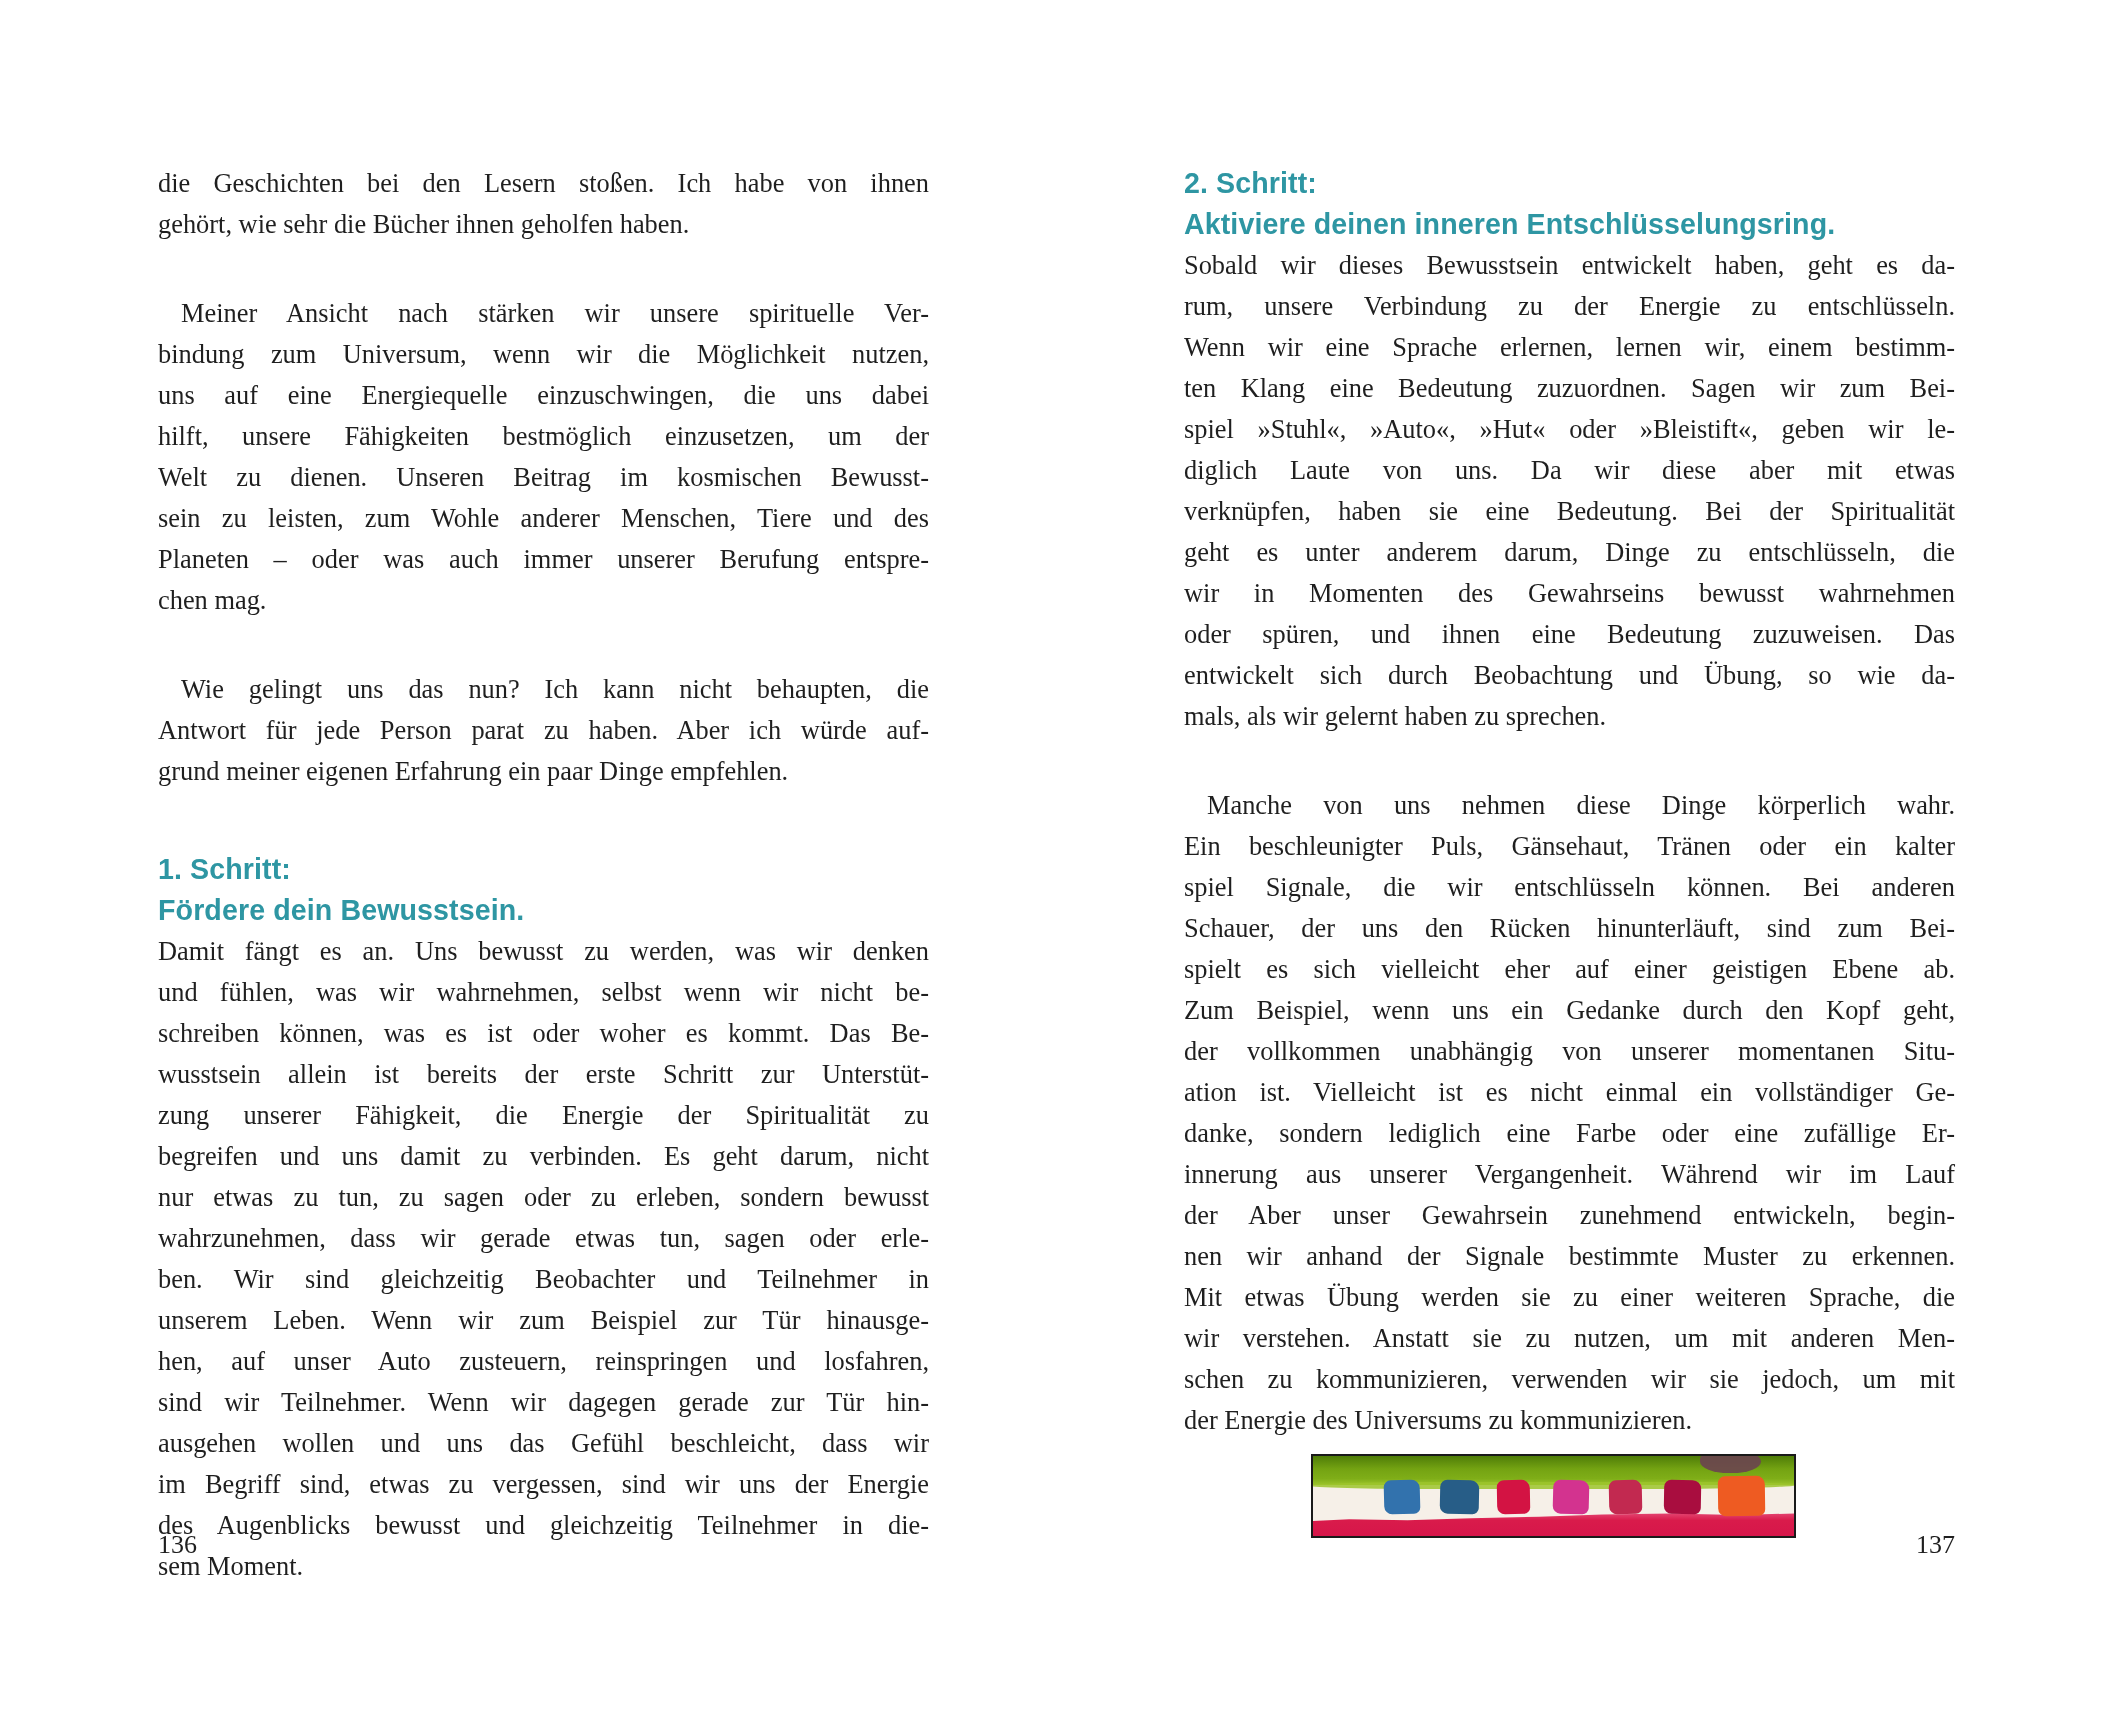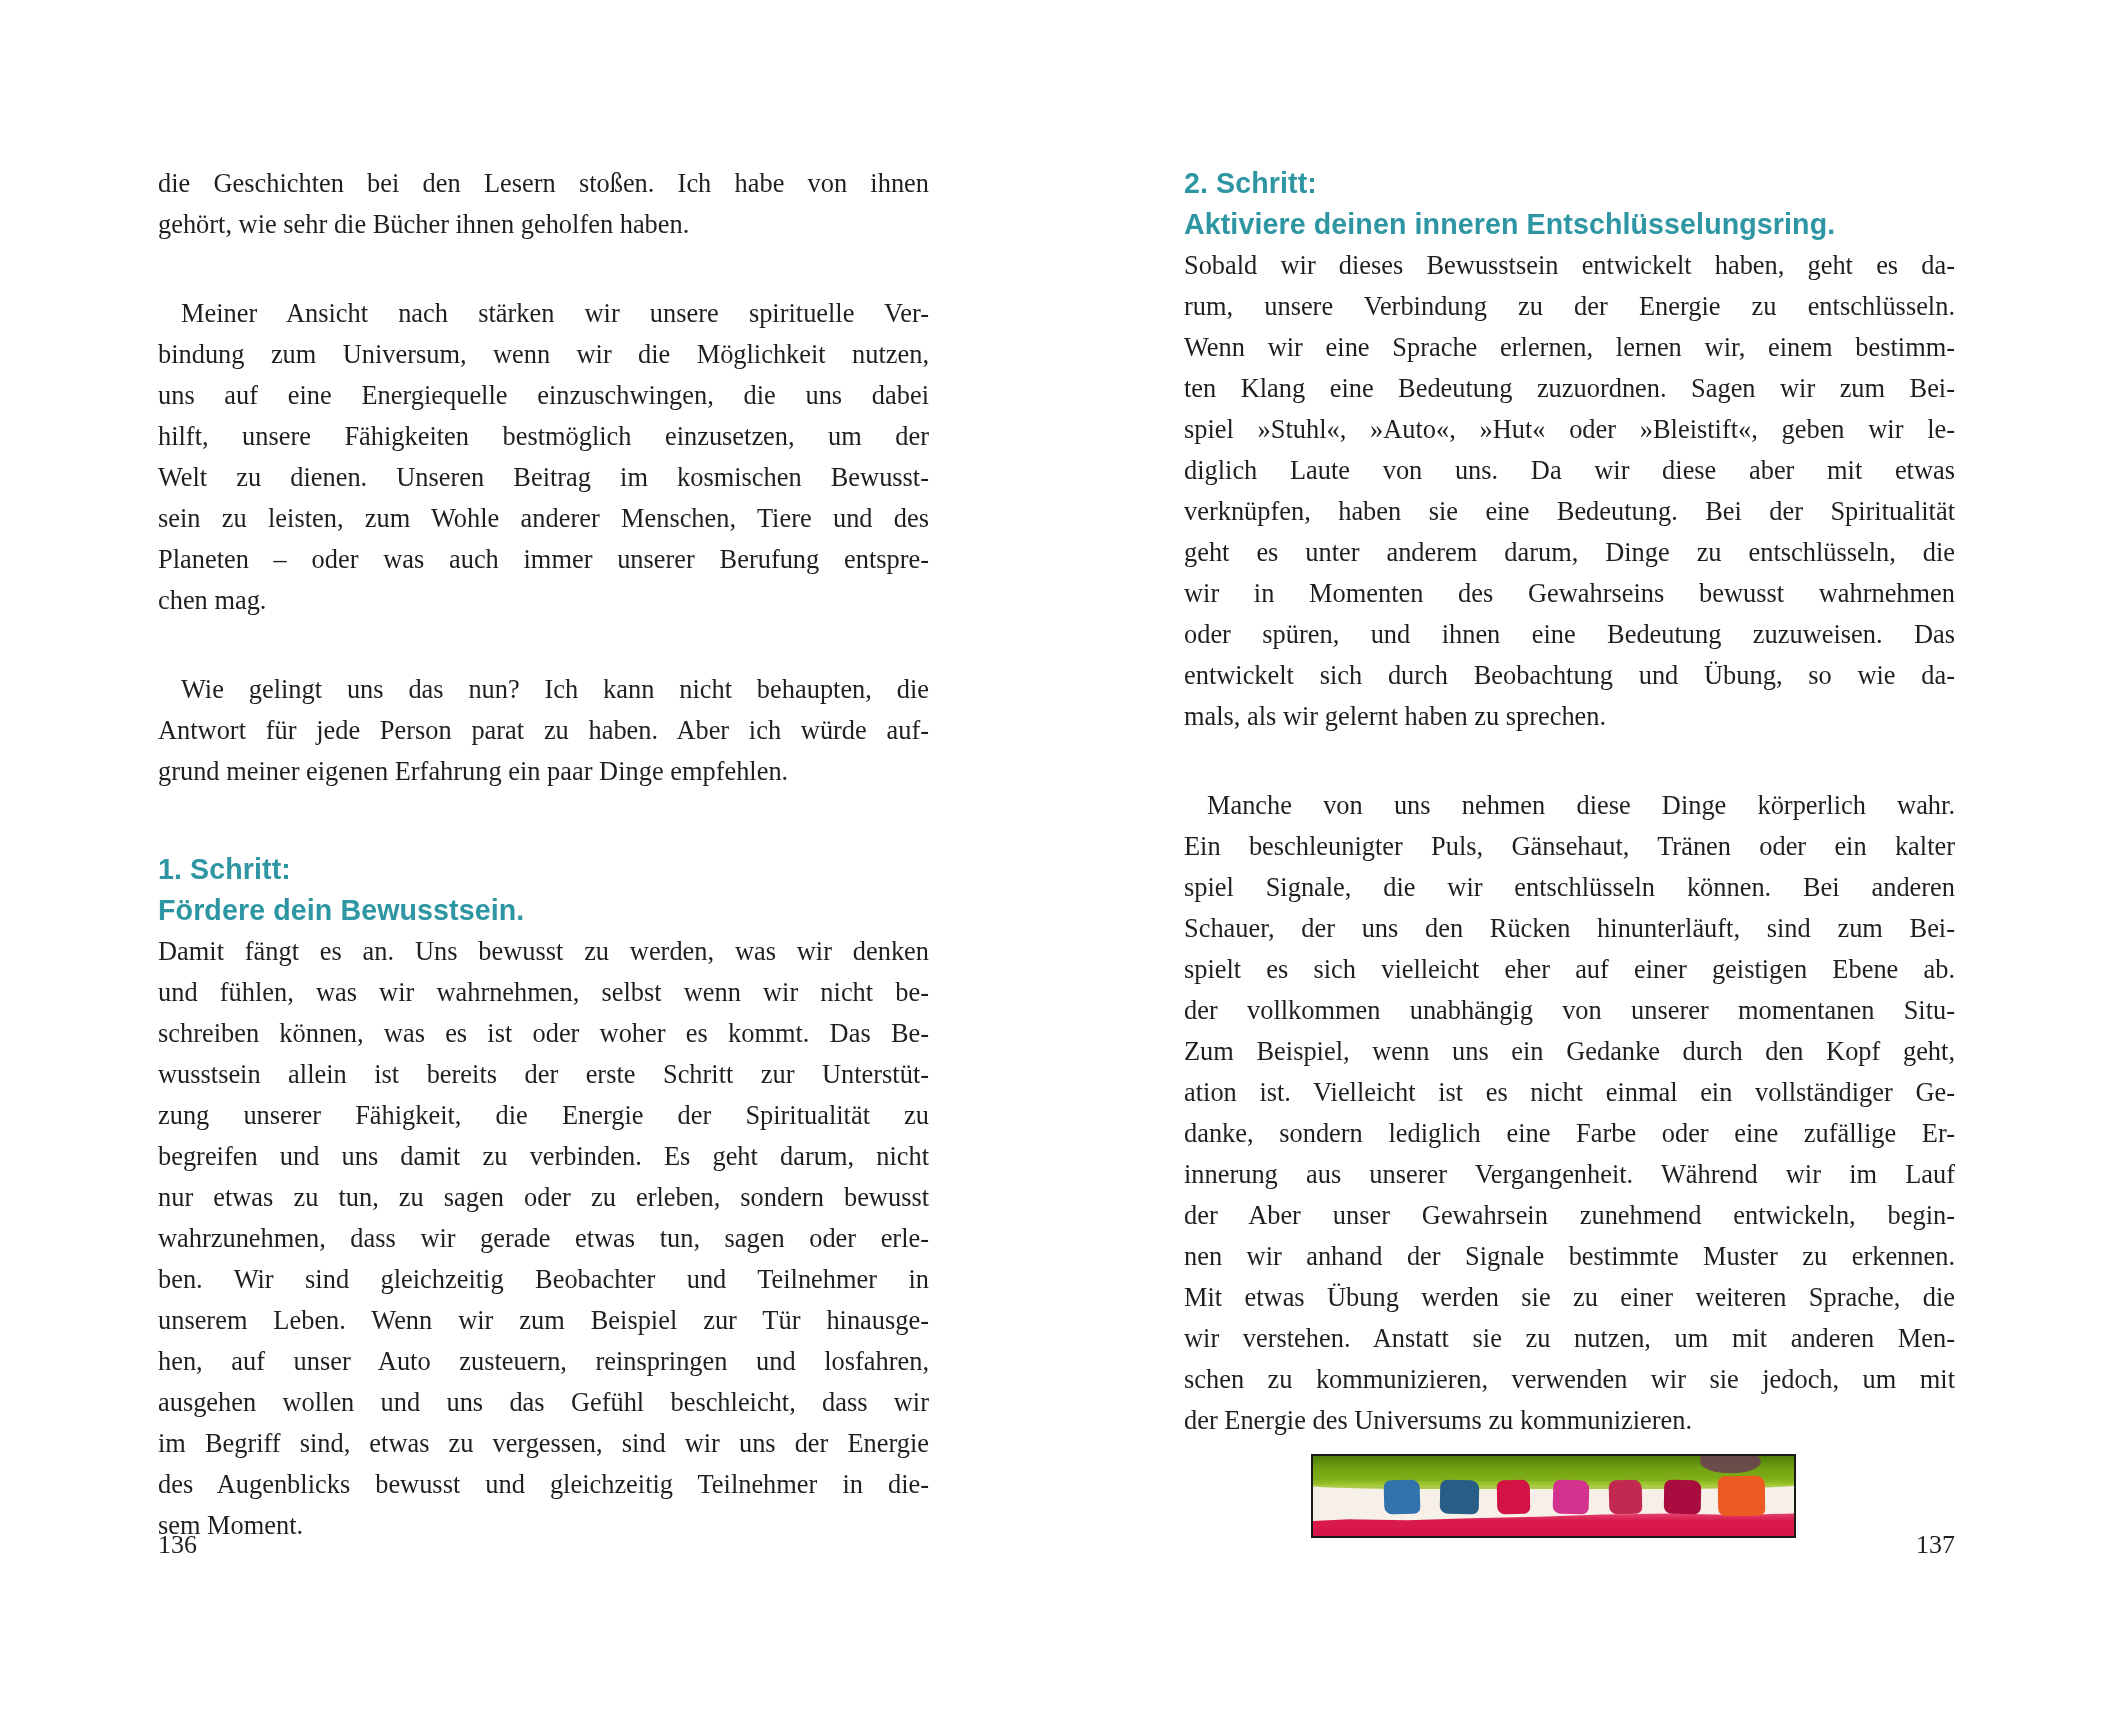--- a/index.html
+++ b/index.html
@@ -143,20 +143,21 @@
         <div class="line">und fühlen, was wir wahrnehmen, selbst wenn wir nicht be-</div>
         <div class="line">schreiben können, was es ist oder woher es kommt. Das Be-</div>
         <div class="line">wusstsein allein ist bereits der erste Schritt zur Unterstüt-</div>
         <div class="line">zung unserer Fähigkeit, die Energie der Spiritualität zu</div>
         <div class="line">begreifen und uns damit zu verbinden. Es geht darum, nicht</div>
         <div class="line">nur etwas zu tun, zu sagen oder zu erleben, sondern bewusst</div>
         <div class="line">wahrzunehmen, dass wir gerade etwas tun, sagen oder erle-</div>
         <div class="line">ben. Wir sind gleichzeitig Beobachter und Teilnehmer in</div>
         <div class="line">unserem Leben. Wenn wir zum Beispiel zur Tür hinausge-</div>
         <div class="line">hen, auf unser Auto zusteuern, reinspringen und losfahren,</div>
+        <div class="line">sind wir Teilnehmer. Wenn wir dagegen gerade zur Tür hin-</div>
         <div class="line">ausgehen wollen und uns das Gefühl beschleicht, dass wir</div>
         <div class="line">im Begriff sind, etwas zu vergessen, sind wir uns der Energie</div>
         <div class="line">des Augenblicks bewusst und gleichzeitig Teilnehmer in die-</div>
         <div class="line para-end">sem Moment.</div>
       </div>
     </main>
   <main class="page-col" id="page-1">
       <div class="block">
         <div class="hline">2. Schritt:</div>
         <div class="hline">Aktiviere deinen inneren Entschlüsselungsring.</div>
@@ -174,22 +175,22 @@
         <div class="line">oder spüren, und ihnen eine Bedeutung zuzuweisen. Das</div>
         <div class="line">entwickelt sich durch Beobachtung und Übung, so wie da-</div>
         <div class="line para-end">mals, als wir gelernt haben zu sprechen.</div>
       </div>
       <div class="block">
         <div class="line indent">Manche von uns nehmen diese Dinge körperlich wahr.</div>
         <div class="line">Ein beschleunigter Puls, Gänsehaut, Tränen oder ein kalter</div>
         <div class="line">spiel Signale, die wir entschlüsseln können. Bei anderen</div>
         <div class="line">Schauer, der uns den Rücken hinunterläuft, sind zum Bei-</div>
         <div class="line">spielt es sich vielleicht eher auf einer geistigen Ebene ab.</div>
+        <div class="line">Zum Beispiel, wenn uns ein Gedanke durch den Kopf geht,</div>
         <div class="line">der vollkommen unabhängig von unserer momentanen Situ-</div>
-        <div class="line">Zum Beispiel, wenn uns ein Gedanke durch den Kopf geht,</div>
         <div class="line">ation ist. Vielleicht ist es nicht einmal ein vollständiger Ge-</div>
         <div class="line">danke, sondern lediglich eine Farbe oder eine zufällige Er-</div>
         <div class="line">innerung aus unserer Vergangenheit. Während wir im Lauf</div>
         <div class="line">der Aber unser Gewahrsein zunehmend entwickeln, begin-</div>
         <div class="line">nen wir anhand der Signale bestimmte Muster zu erkennen.</div>
         <div class="line">Mit etwas Übung werden sie zu einer weiteren Sprache, die</div>
         <div class="line">wir verstehen. Anstatt sie zu nutzen, um mit anderen Men-</div>
         <div class="line">schen zu kommunizieren, verwenden wir sie jedoch, um mit</div>
         <div class="line para-end">der Energie des Universums zu kommunizieren.</div>
       </div>

